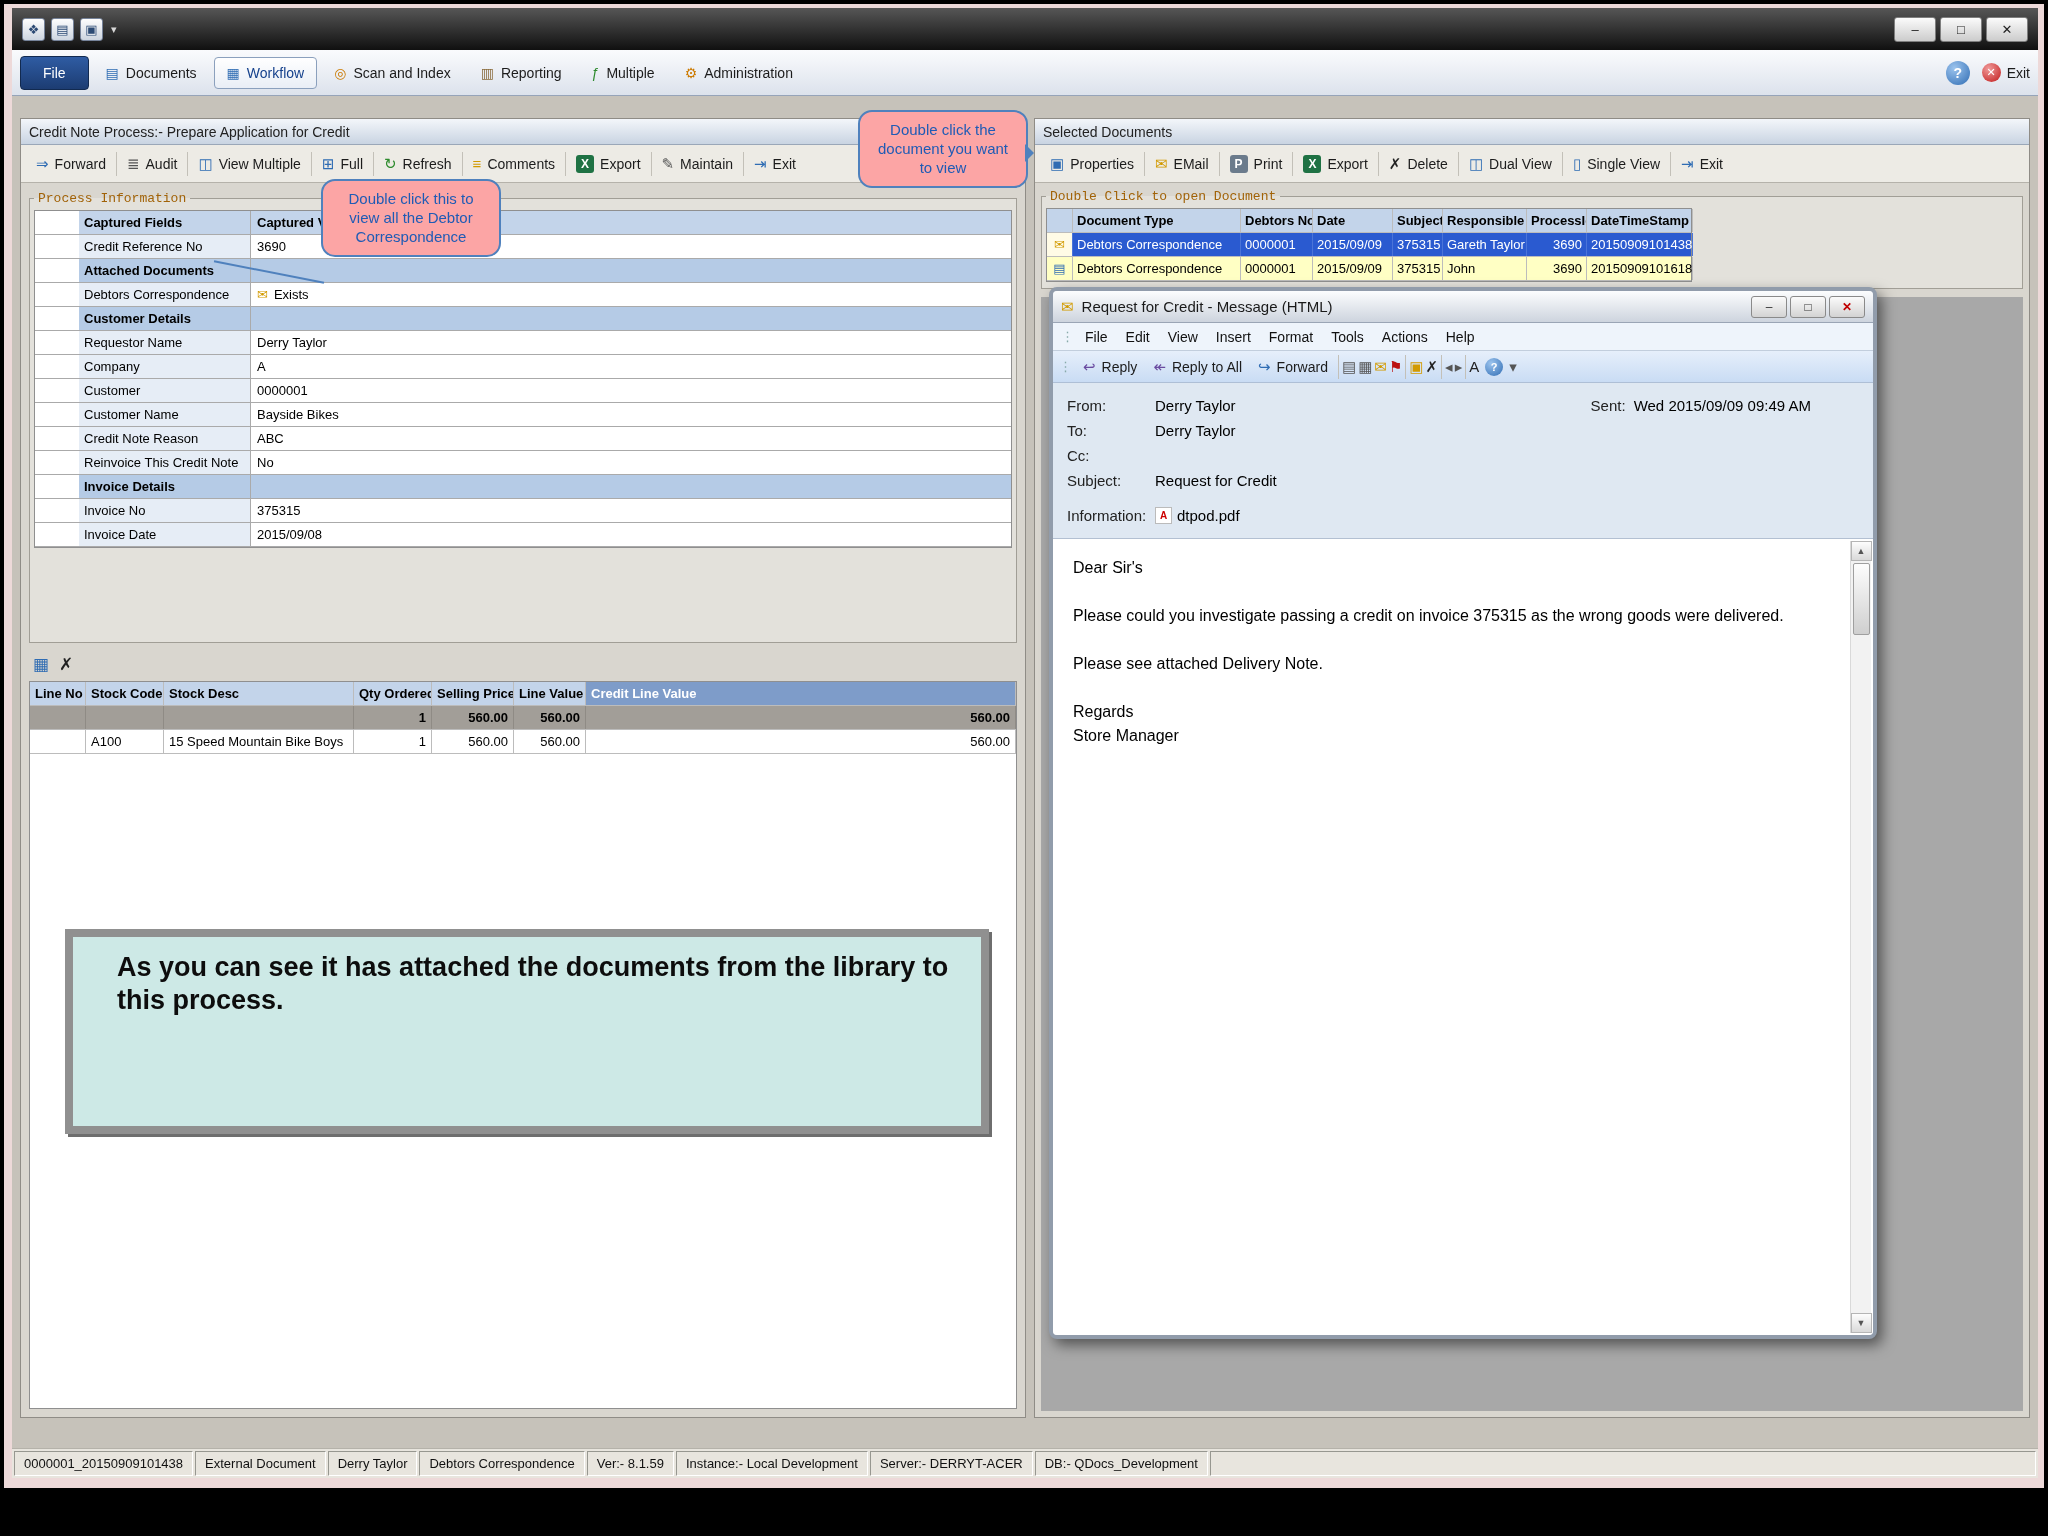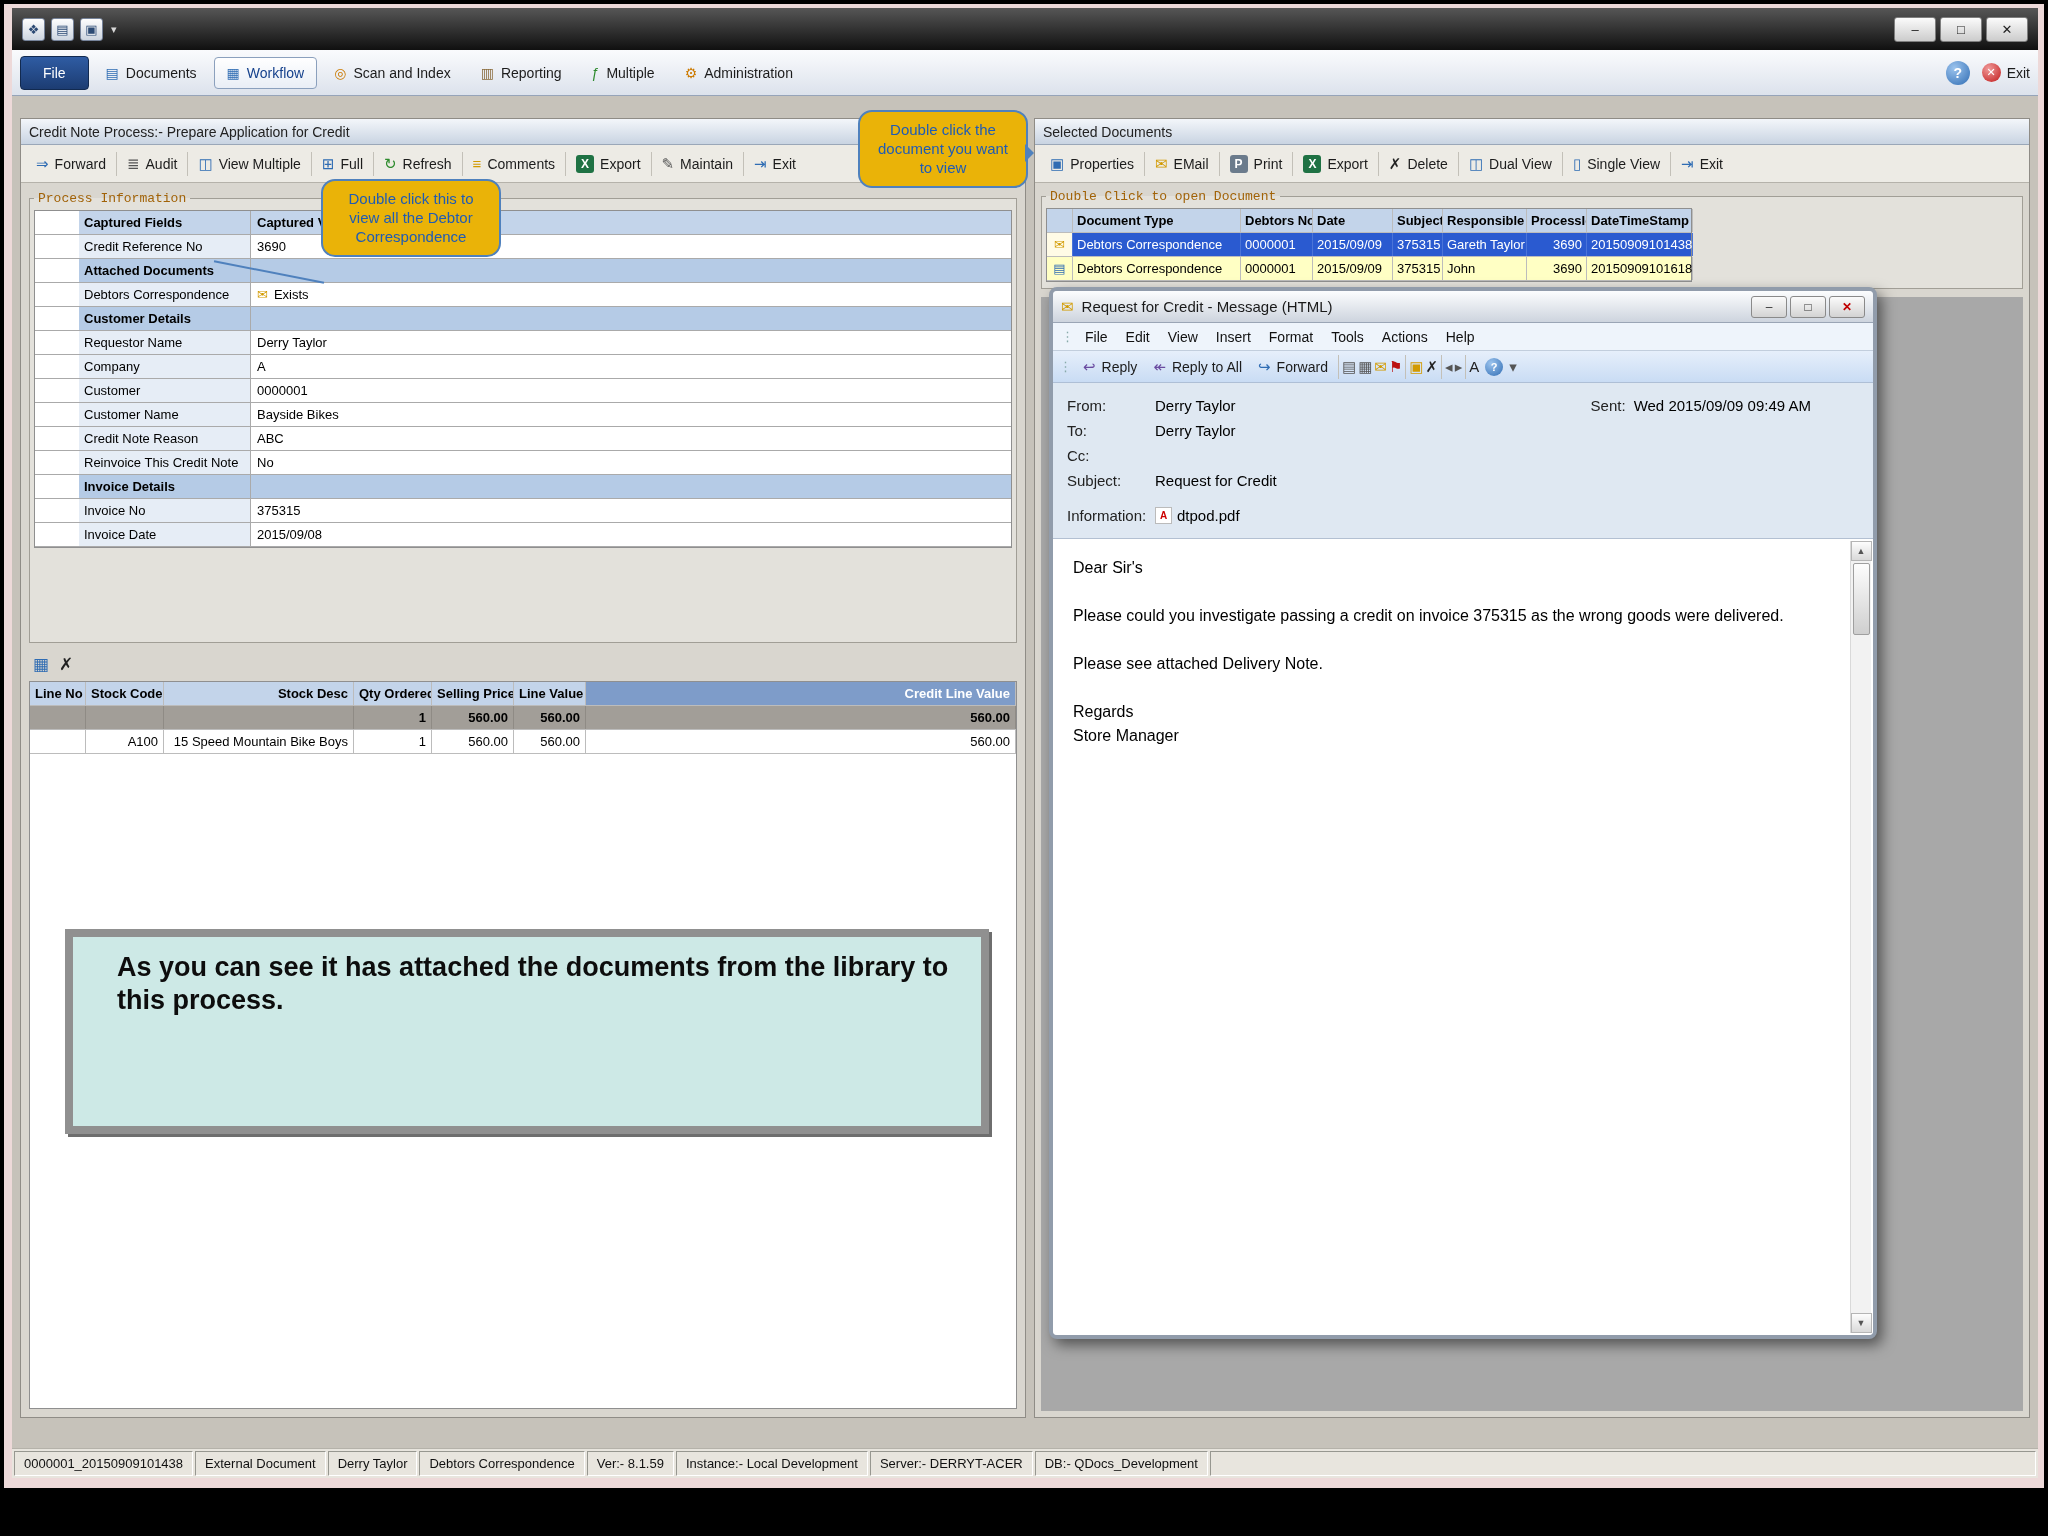--- a/index.html
+++ b/index.html
@@ -57,33 +57,33 @@
   .pg-value { flex:1; background:#fff; padding:3px 6px; display:flex; align-items:center; gap:6px; }
   .pg-row.hdr .pg-label, .pg-row.hdr .pg-value { background:#c3d4ea; font-weight:bold; }
   .pg-row.sec .pg-label, .pg-row.sec .pg-value { background:#b5cbe6; font-weight:bold; }
 
   
   .stockbar { height:30px; flex:none; margin:6px 8px 0; display:flex; align-items:center; gap:10px; padding-left:4px; }
   .sbicon { font-size:17px; }
   .stockwrap { flex:1; margin:2px 8px 8px; background:#fff; border:1px solid #8f8f8f; overflow:hidden; }
   .sg-row { display:flex; height:24px; font-size:13px; border-bottom:1px solid #bcbcbc; }
   .sg-row.hdr { background:#c3d4ea; font-weight:bold; }
-  .sc { padding:4px 5px; border-right:1px solid #bcbcbc; white-space:nowrap; overflow:hidden;text-align:right; }
+  .sc { padding:4px 5px; border-right:1px solid #bcbcbc; white-space:nowrap; overflow:hidden; }
   .w1{width:56px;flex:none;} .w2{width:78px;flex:none;} .w3{width:190px;flex:none;}
   .w4{width:78px;flex:none;} .w5{width:82px;flex:none;} .w6{width:72px;flex:none;} .w7{flex:1;}
   .sg-row.hdr .w7 { background:#7e9cc9; color:#fff; }
   .sg-row.sum { background:#a29e98; font-weight:bold; }
   .sg-row.sum .sc { border-right-color:#8f8b85; }
   .num { text-align:right; }
 
   
   .note { position:absolute; left:44px; top:810px; width:924px; height:205px; background:#cde9e6; border:8px solid #909090; box-shadow:3px 3px 0 #6e6e6e; padding:14px 10px 0 44px; font-size:27px; font-weight:bold; color:#0d0d0d; line-height:1.23; z-index:5; }
 
   
-  .callout { position:absolute; background:#eab308; border:2px solid #4f81bd; border-radius:14px; color:#1f5bb5; font-size:15px; text-align:center; z-index:60; padding:8px 10px; line-height:1.28; }
+  .callout { position:absolute; background:#fca5a5; border:2px solid #4f81bd; border-radius:14px; color:#1f5bb5; font-size:15px; text-align:center; z-index:60; padding:8px 10px; line-height:1.28; }
   .co1 { left:300px; top:60px; width:180px; }
   .co1tail { position:absolute; left:192px; top:152px; width:112px; height:2px; background:#4f81bd; transform:rotate(11deg); z-index:59; }
   .co2 { left:846px; top:14px; width:170px; }
   .co2::after { content:""; position:absolute; right:-17px; top:32px; border:9px solid transparent; border-left-color:#4f81bd; }
 
   
   .dgrid { width:646px; border:1px solid #8f8f8f; background:#fff; }
   .dg-row { display:flex; height:24px; font-size:13px; border-bottom:1px solid #bcbcbc; }
   .dg-row.hdr { background:#c3d4ea; font-weight:bold; }
   .dc { padding:4px 4px; border-right:1px solid #bcbcbc; white-space:nowrap; overflow:hidden; }

